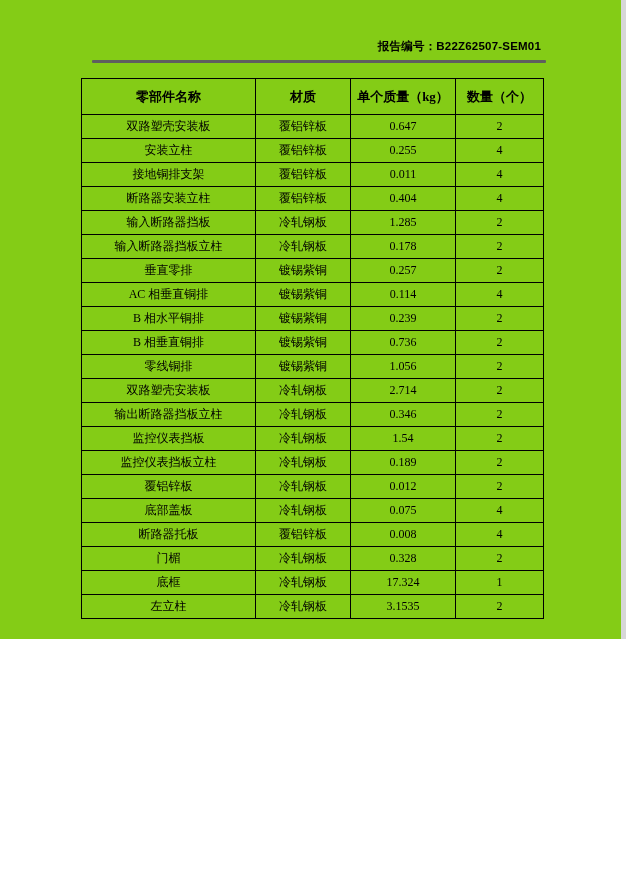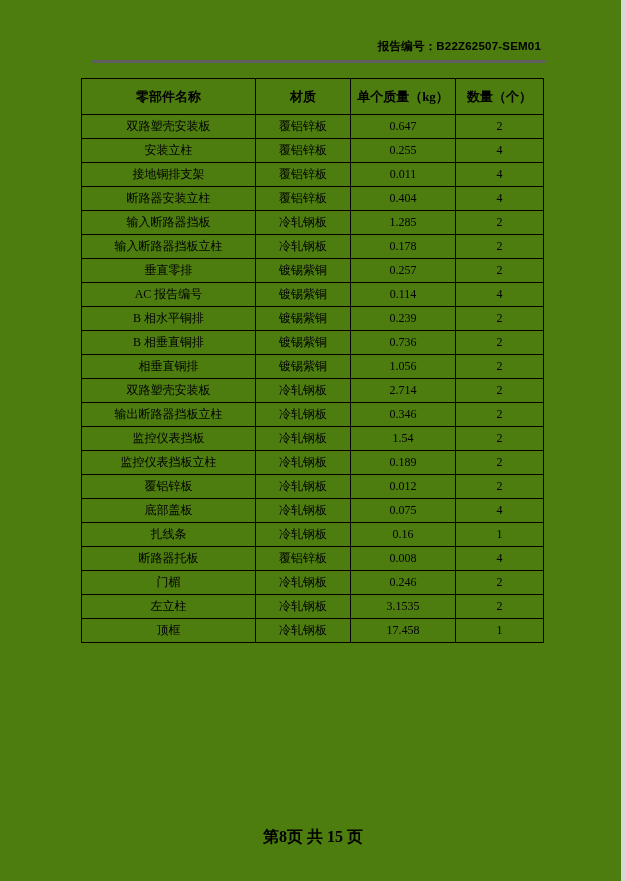--- a/index.html
+++ b/index.html
@@ -3,22 +3,22 @@
 <meta charset="utf-8">
 <style>
   html, body {
     margin: 0;
     padding: 0;
     background: #ffffff;
   }
   .page {
     position: relative;
     width: 626px;
-    height: 881px;
-    background: #4d7c0f;
+    height: 639px;
+    background: #84cc16;
     font-family: "Liberation Serif", "DejaVu Serif", serif;
     color: #000000;
     overflow: hidden;
   }
   .page-right-edge {
     position: absolute;
     top: 0;
     right: 0;
     width: 5px;
     height: 881px;
@@ -145,39 +145,39 @@
           <td>0.178</td>
           <td>2</td>
         </tr>
         <tr>
           <td>垂直零排</td>
           <td>镀锡紫铜</td>
           <td>0.257</td>
           <td>2</td>
         </tr>
         <tr>
-          <td>AC 报告编号</td>
+          <td>AC 相垂直铜排</td>
           <td>镀锡紫铜</td>
           <td>0.114</td>
           <td>4</td>
         </tr>
         <tr>
           <td>B 相水平铜排</td>
           <td>镀锡紫铜</td>
           <td>0.239</td>
           <td>2</td>
         </tr>
         <tr>
           <td>B 相垂直铜排</td>
           <td>镀锡紫铜</td>
           <td>0.736</td>
           <td>2</td>
         </tr>
         <tr>
-          <td>相垂直铜排</td>
+          <td>零线铜排</td>
           <td>镀锡紫铜</td>
           <td>1.056</td>
           <td>2</td>
         </tr>
         <tr>
           <td>双路塑壳安装板</td>
           <td>冷轧钢板</td>
           <td>2.714</td>
           <td>2</td>
         </tr>
@@ -205,48 +205,42 @@
           <td>0.012</td>
           <td>2</td>
         </tr>
         <tr>
           <td>底部盖板</td>
           <td>冷轧钢板</td>
           <td>0.075</td>
           <td>4</td>
         </tr>
         <tr>
-          <td>扎线条</td>
-          <td>冷轧钢板</td>
-          <td>0.16</td>
+          <td>断路器托板</td>
+          <td>覆铝锌板</td>
+          <td>0.008</td>
+          <td>4</td>
+        </tr>
+        <tr>
+          <td>门楣</td>
+          <td>冷轧钢板</td>
+          <td>0.328</td>
+          <td>2</td>
+        </tr>
+        <tr>
+          <td>底框</td>
+          <td>冷轧钢板</td>
+          <td>17.324</td>
           <td>1</td>
         </tr>
         <tr>
-          <td>断路器托板</td>
-          <td>覆铝锌板</td>
-          <td>0.008</td>
-          <td>4</td>
-        </tr>
-        <tr>
-          <td>门楣</td>
-          <td>冷轧钢板</td>
-          <td>0.246</td>
-          <td>2</td>
-        </tr>
-        <tr>
           <td>左立柱</td>
           <td>冷轧钢板</td>
           <td>3.1535</td>
           <td>2</td>
-        </tr>
-        <tr>
-          <td>顶框</td>
-          <td>冷轧钢板</td>
-          <td>17.458</td>
-          <td>1</td>
         </tr>
       </tbody>
   </table>
 
   <div class="page-footer">第8页 共 15 页</div>
 
   <div class="page-right-edge"></div>
 
 </div>
 

